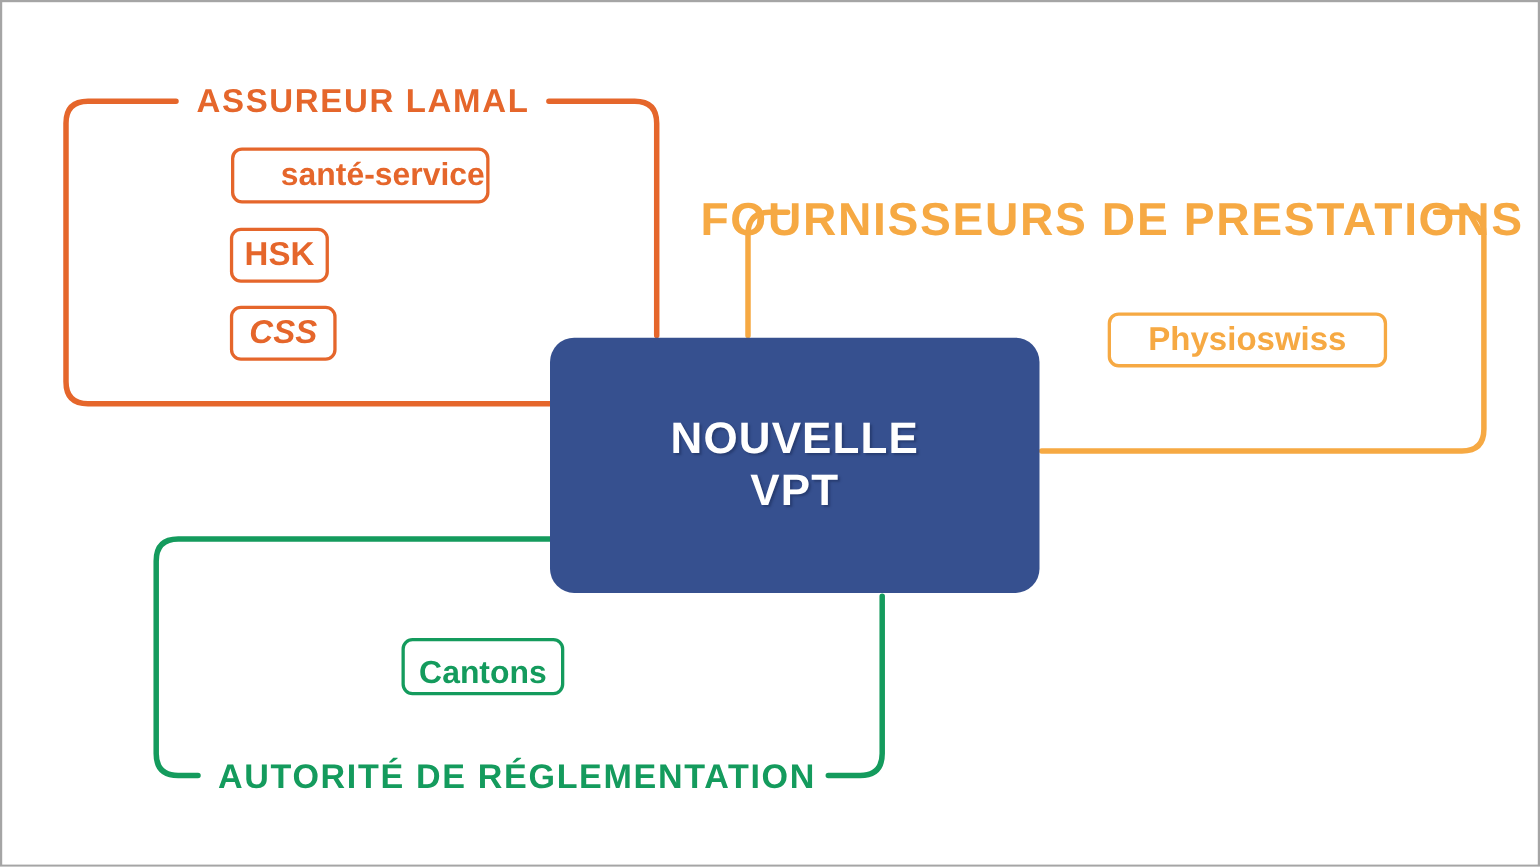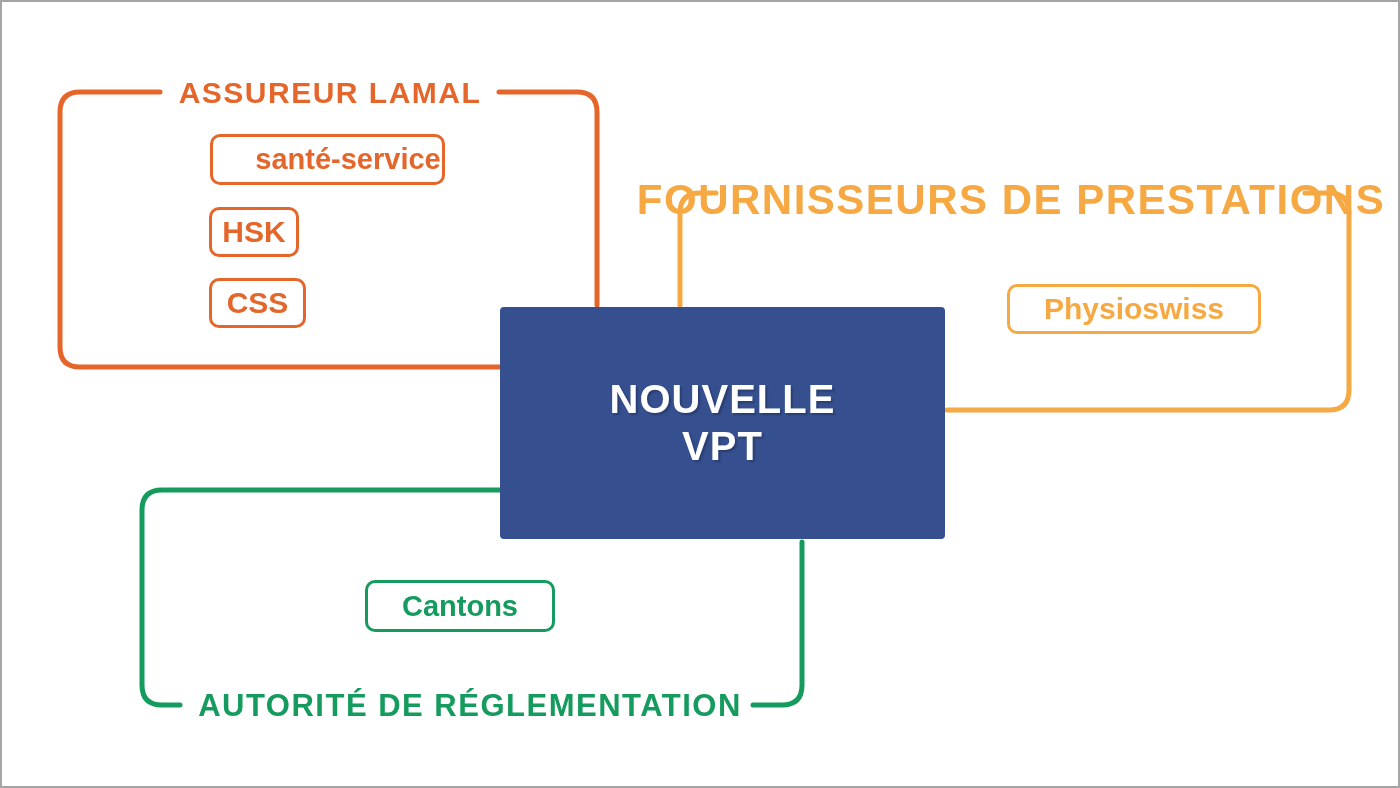--- a/index.html
+++ b/index.html
@@ -57,21 +57,21 @@
   }
   .node-orange { border: 3px solid var(--orange); color: var(--orange); }
   .node-yellow { border: 3px solid var(--yellow); color: var(--yellow); }
   .node-green  { border: 3px solid var(--green);  color: var(--green); }
 
   #center-box {
     position: absolute;
     left: 498px; top: 305px;
     width: 445px; height: 232px;
     background: var(--blue);
-    border-radius: 4px;
+    border-radius: 22px;
     display: flex;
     flex-direction: column;
     align-items: center;
     justify-content: center;
     color: #ffffff;
     font-weight: bold;
     font-size: 40px;
     line-height: 1.18;
     letter-spacing: 1px;
     text-shadow: 2px 2px 2px rgba(15, 25, 60, 0.35);
@@ -99,29 +99,29 @@
   <div class="group-title title-yellow" style="left:1009px; top:174px;">FOURNISSEURS DE PRESTATIONS</div>
 
   <div class="group-title title-green" style="left:468px; top:686px;">AUTORITÉ DE RÉGLEMENTATION</div>
 
   <div class="node node-orange" style="left:208px; top:132px; width:235px; height:51px; font-size:29px;padding-left:41px;">
     <span>santé-service</span>
   </div>
   <div class="node node-orange" style="left:207px; top:205px; width:90px; height:50px; font-size:30px;">
     <span>HSK</span>
   </div>
-  <div class="node node-orange" style="left:207px; top:276px; width:97px; height:50px; font-size:30px;">
+  <div class="node node-orange" style="left:207px; top:276px; width:97px; height:50px; font-size:30px;font-style:italic;">
     <span>CSS</span>
   </div>
 
   <div class="node node-yellow" style="left:1005px; top:282px; width:254px; height:50px; font-size:30px;">
     <span>Physioswiss</span>
   </div>
 
-  <div class="node node-green" style="left:363px; top:578px; width:190px; height:52px; font-size:29px;">
+  <div class="node node-green" style="left:363px; top:578px; width:148px; height:52px; font-size:29px;align-items:flex-end;">
     <span>Cantons</span>
   </div>
 
   <div id="center-box">
     <span>NOUVELLE</span>
     <span>VPT</span>
   </div>
 
 </div>
 

